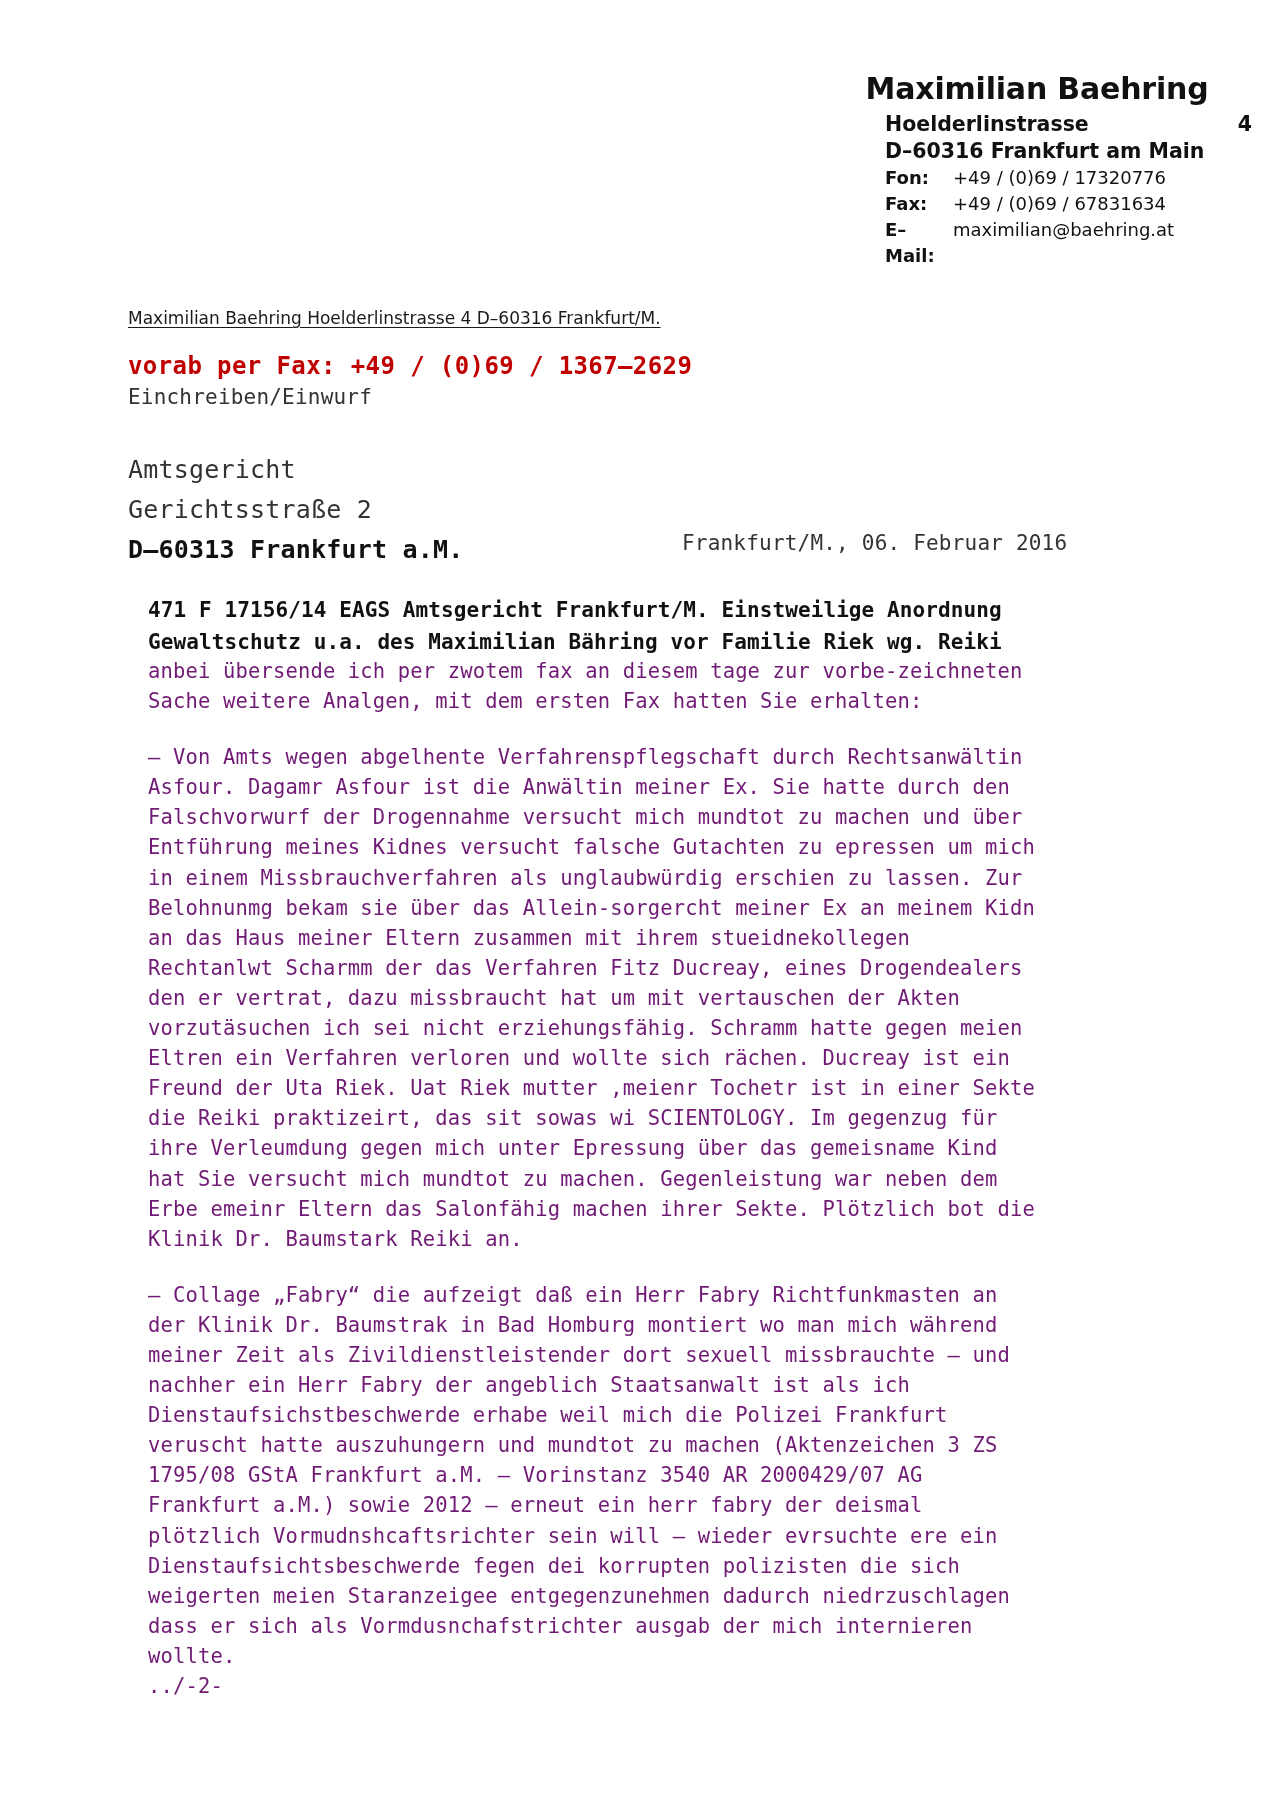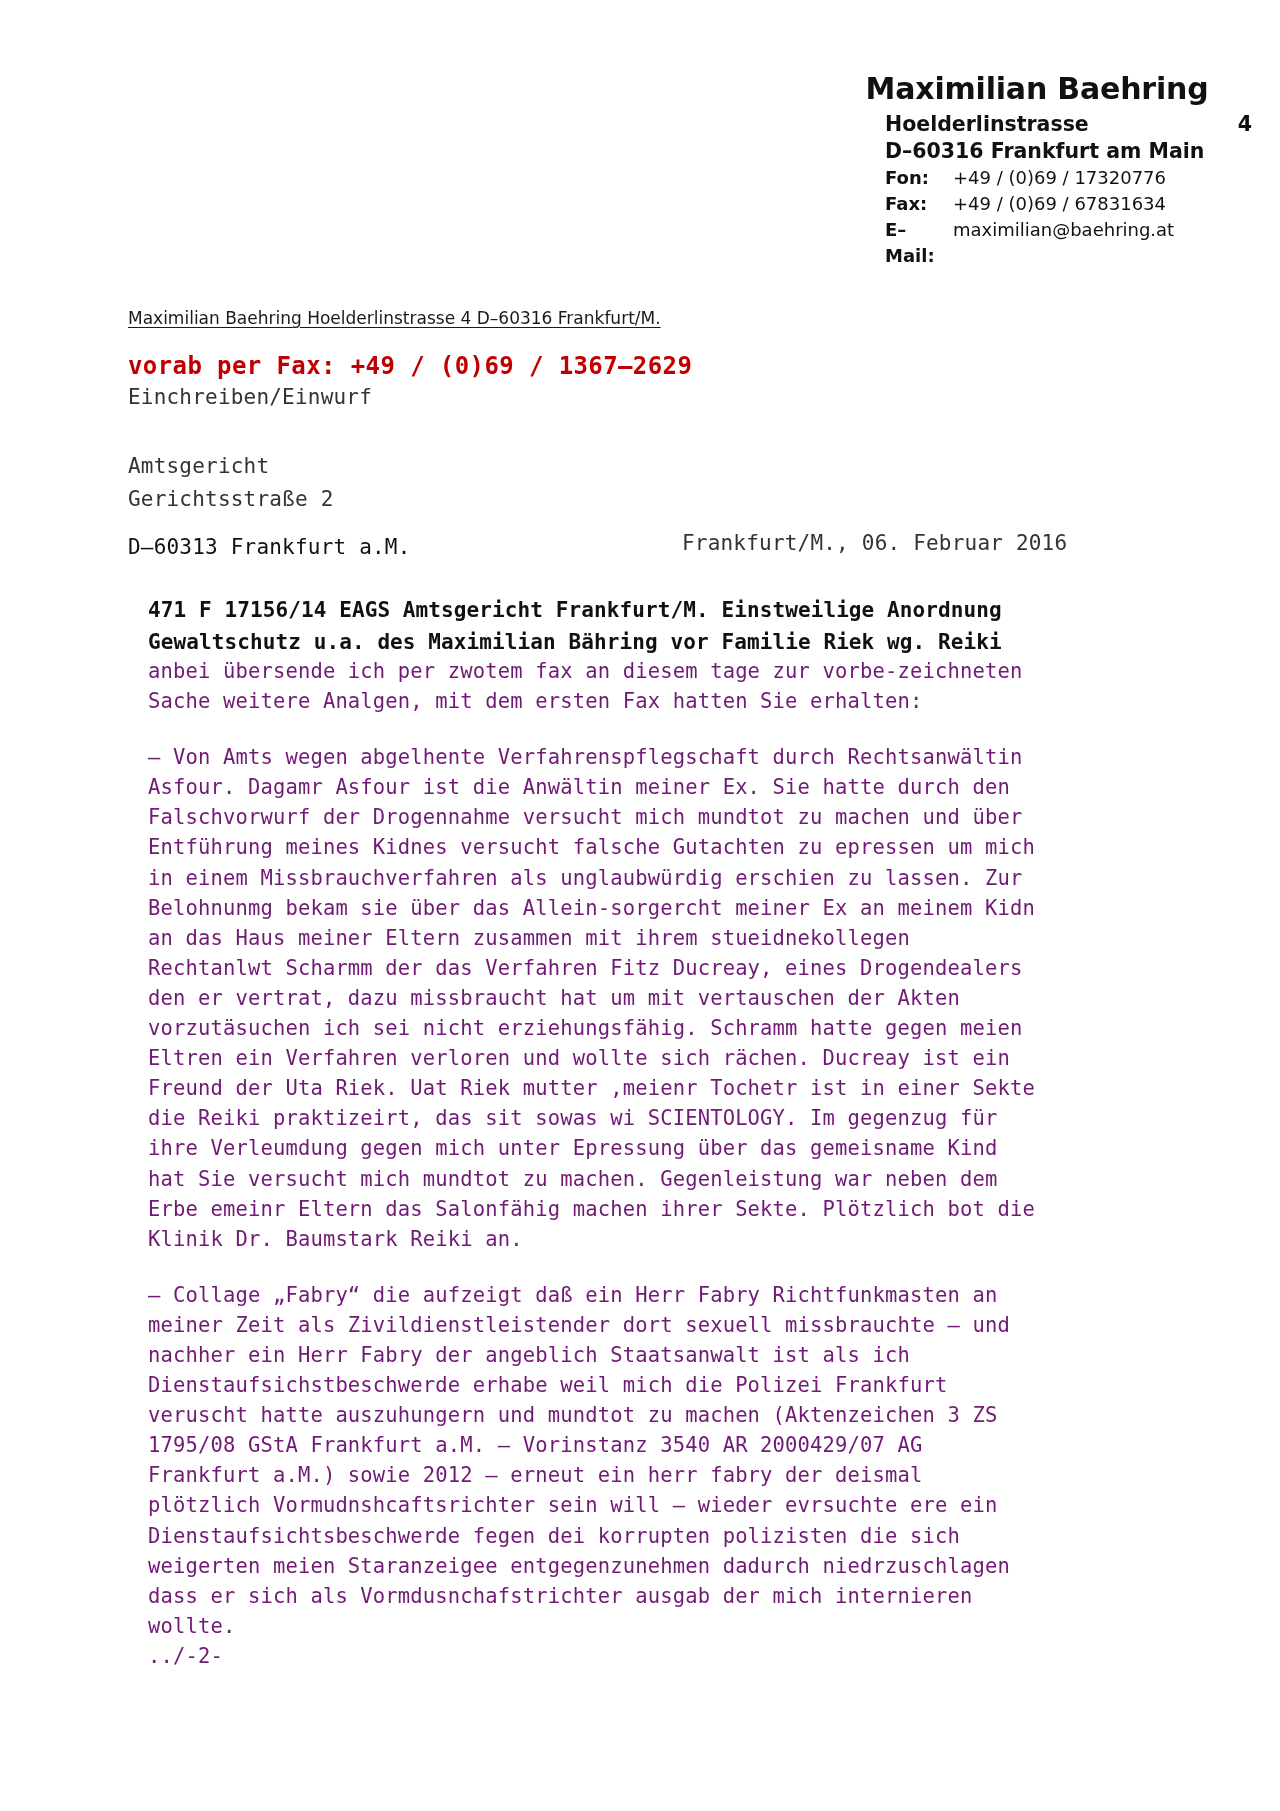--- a/index.html
+++ b/index.html
@@ -106,33 +106,33 @@
     color: #333333;
     letter-spacing: 0.2px;
     white-space: nowrap;
   }
 
   
   .recipient {
     position: absolute;
     top: 450px;
     left: 128px;
-    font-size: 21px;
+    font-size: 25px;
     line-height: 1.58;
     color: #333333;
     letter-spacing: 0.2px;
   }
   .recipient div { white-space: nowrap; }
 
   .recipient-city {
     position: absolute;
     top: 535px;
     left: 128px;
-    font-size: 21px;
-    font-weight: 400;
+    font-size: 25px;
+    font-weight: 700;
     color: #111111;
     letter-spacing: 0.2px;
     white-space: nowrap;
   }
   .place-date {
     position: absolute;
     top: 531px;
     left: 682px;
     font-size: 21px;
     font-weight: 400;
@@ -236,20 +236,21 @@
         <span class="ln">Eltren ein Verfahren verloren und wollte sich rächen. Ducreay ist ein</span>
         <span class="ln">Freund der Uta Riek. Uat Riek mutter ,meienr Tochetr ist in einer Sekte</span>
         <span class="ln">die Reiki praktizeirt, das sit sowas wi SCIENTOLOGY. Im gegenzug für</span>
         <span class="ln">ihre Verleumdung gegen mich unter Epressung über das gemeisname Kind</span>
         <span class="ln">hat Sie versucht mich mundtot zu machen. Gegenleistung war neben dem</span>
         <span class="ln">Erbe emeinr Eltern das Salonfähig machen ihrer Sekte. Plötzlich bot die</span>
         <span class="ln">Klinik Dr. Baumstark Reiki an.</span>
       </p>
       <p class="para">
         <span class="ln">– Collage „Fabry“ die aufzeigt daß ein Herr Fabry Richtfunkmasten an</span>
+        <span class="ln">der Klinik Dr. Baumstrak in Bad Homburg montiert wo man mich während</span>
         <span class="ln">meiner Zeit als Zivildienstleistender dort sexuell missbrauchte – und</span>
         <span class="ln">nachher ein Herr Fabry der angeblich Staatsanwalt ist als ich</span>
         <span class="ln">Dienstaufsichstbeschwerde erhabe weil mich die Polizei Frankfurt</span>
         <span class="ln">veruscht hatte auszuhungern und mundtot zu machen (Aktenzeichen 3 ZS</span>
         <span class="ln">1795/08 GStA Frankfurt a.M. – Vorinstanz 3540 AR 2000429/07 AG</span>
         <span class="ln">Frankfurt a.M.) sowie 2012 – erneut ein herr fabry der deismal</span>
         <span class="ln">plötzlich Vormudnshcaftsrichter sein will – wieder evrsuchte ere ein</span>
         <span class="ln">Dienstaufsichtsbeschwerde fegen dei korrupten polizisten die sich</span>
         <span class="ln">weigerten meien Staranzeigee entgegenzunehmen dadurch niedrzuschlagen</span>
         <span class="ln">dass er sich als Vormdusnchafstrichter ausgab der mich internieren</span>

